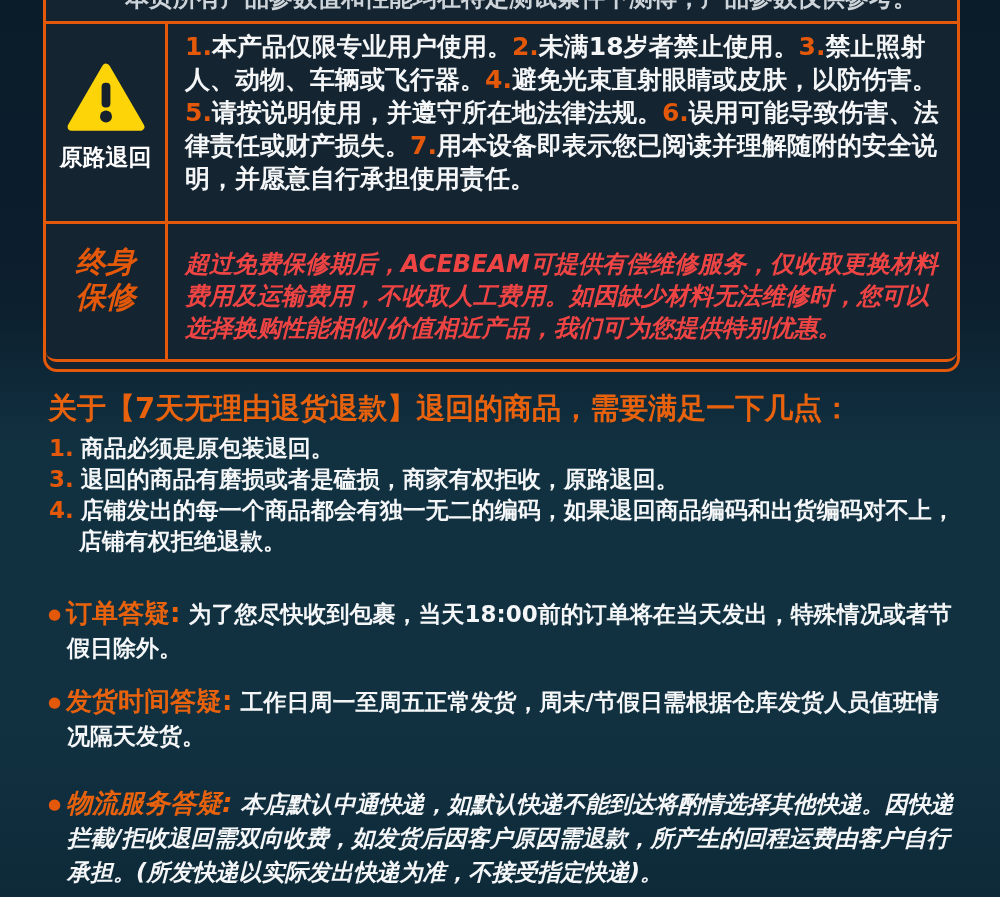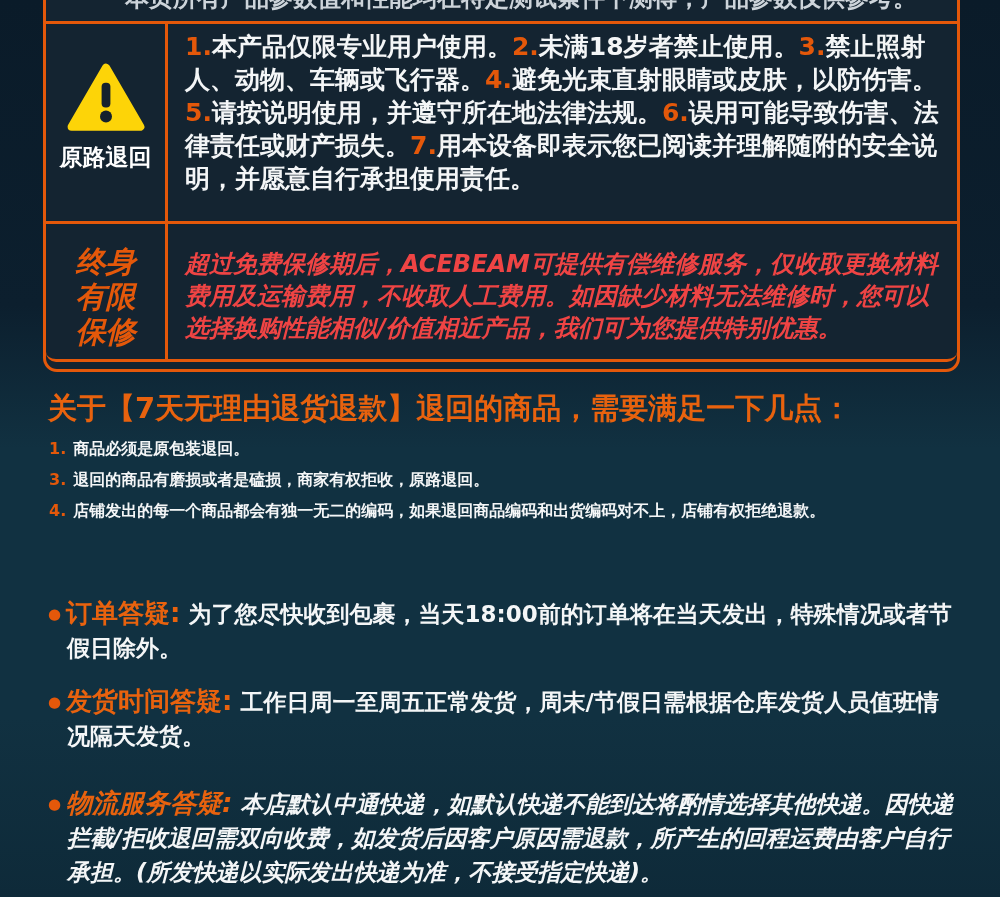--- a/index.html
+++ b/index.html
@@ -58,21 +58,21 @@
     padding: 24px 10px 0 17px;
     font-size: 24px; line-height: 32px; color: #ef4444;
   }
   
   .returns-heading {
     position: absolute; left: 48px; top: 390px;
     font-size: 29px; line-height: 36px; color: #e8620e;
   }
   .returns-list {
     position: absolute; left: 49px; top: 433px; width: 908px;
-    font-size: 16px; line-height: 31px;
+    font-size: 23px; line-height: 31px;
   }
   .r-item { padding-left: 30px; text-indent: -30px; }
   .r-num { color: #e4580a; margin-right: 7px; }
   .r-text { color: #f4f6f7; }
   
   .qa-item {
     position: absolute; left: 48px; width: 912px;
     font-size: 23px; line-height: 34px; color: #f4f6f7;
     padding-left: 19px; text-indent: -19px;
   }
@@ -102,21 +102,20 @@
         </svg>
         <div class="safety-label">原路退回</div>
       </div>
       <div class="cell-body safety-text"><span class="run-num">1.</span><span class="run-txt">本产品仅限专业用户使用。</span><span class="run-num">2.</span><span class="run-txt">未满18岁者禁止使用。</span><span class="run-num">3.</span><span class="run-txt">禁止照射人、动物、车辆或飞行器。</span><span class="run-num">4.</span><span class="run-txt">避免光束直射眼睛或皮肤，以防伤害。</span><span class="run-num">5.</span><span class="run-txt">请按说明使用，并遵守所在地法律法规。</span><span class="run-num">6.</span><span class="run-txt">误用可能导致伤害、法律责任或财产损失。</span><span class="run-num">7.</span><span class="run-txt">用本设备即表示您已阅读并理解随附的安全说明，并愿意自行承担使用责任。</span></div>
     </div>
 
     <div class="trow warranty-row">
       <div class="cell-label">
         <div class="warranty-title">
           <span>终身</span>
-          <span>有限</span>
           <span>保修</span>
         </div>
       </div>
       <div class="cell-body warranty-text">超过免费保修期后，ACEBEAM可提供有偿维修服务，仅收取更换材料费用及运输费用，不收取人工费用。如因缺少材料无法维修时，您可以选择换购性能相似/价值相近产品，我们可为您提供特别优惠。</div>
     </div>
 
   </div>
 
   <div class="returns-heading">关于【7天无理由退货退款】退回的商品，需要满足一下几点：</div>
 

